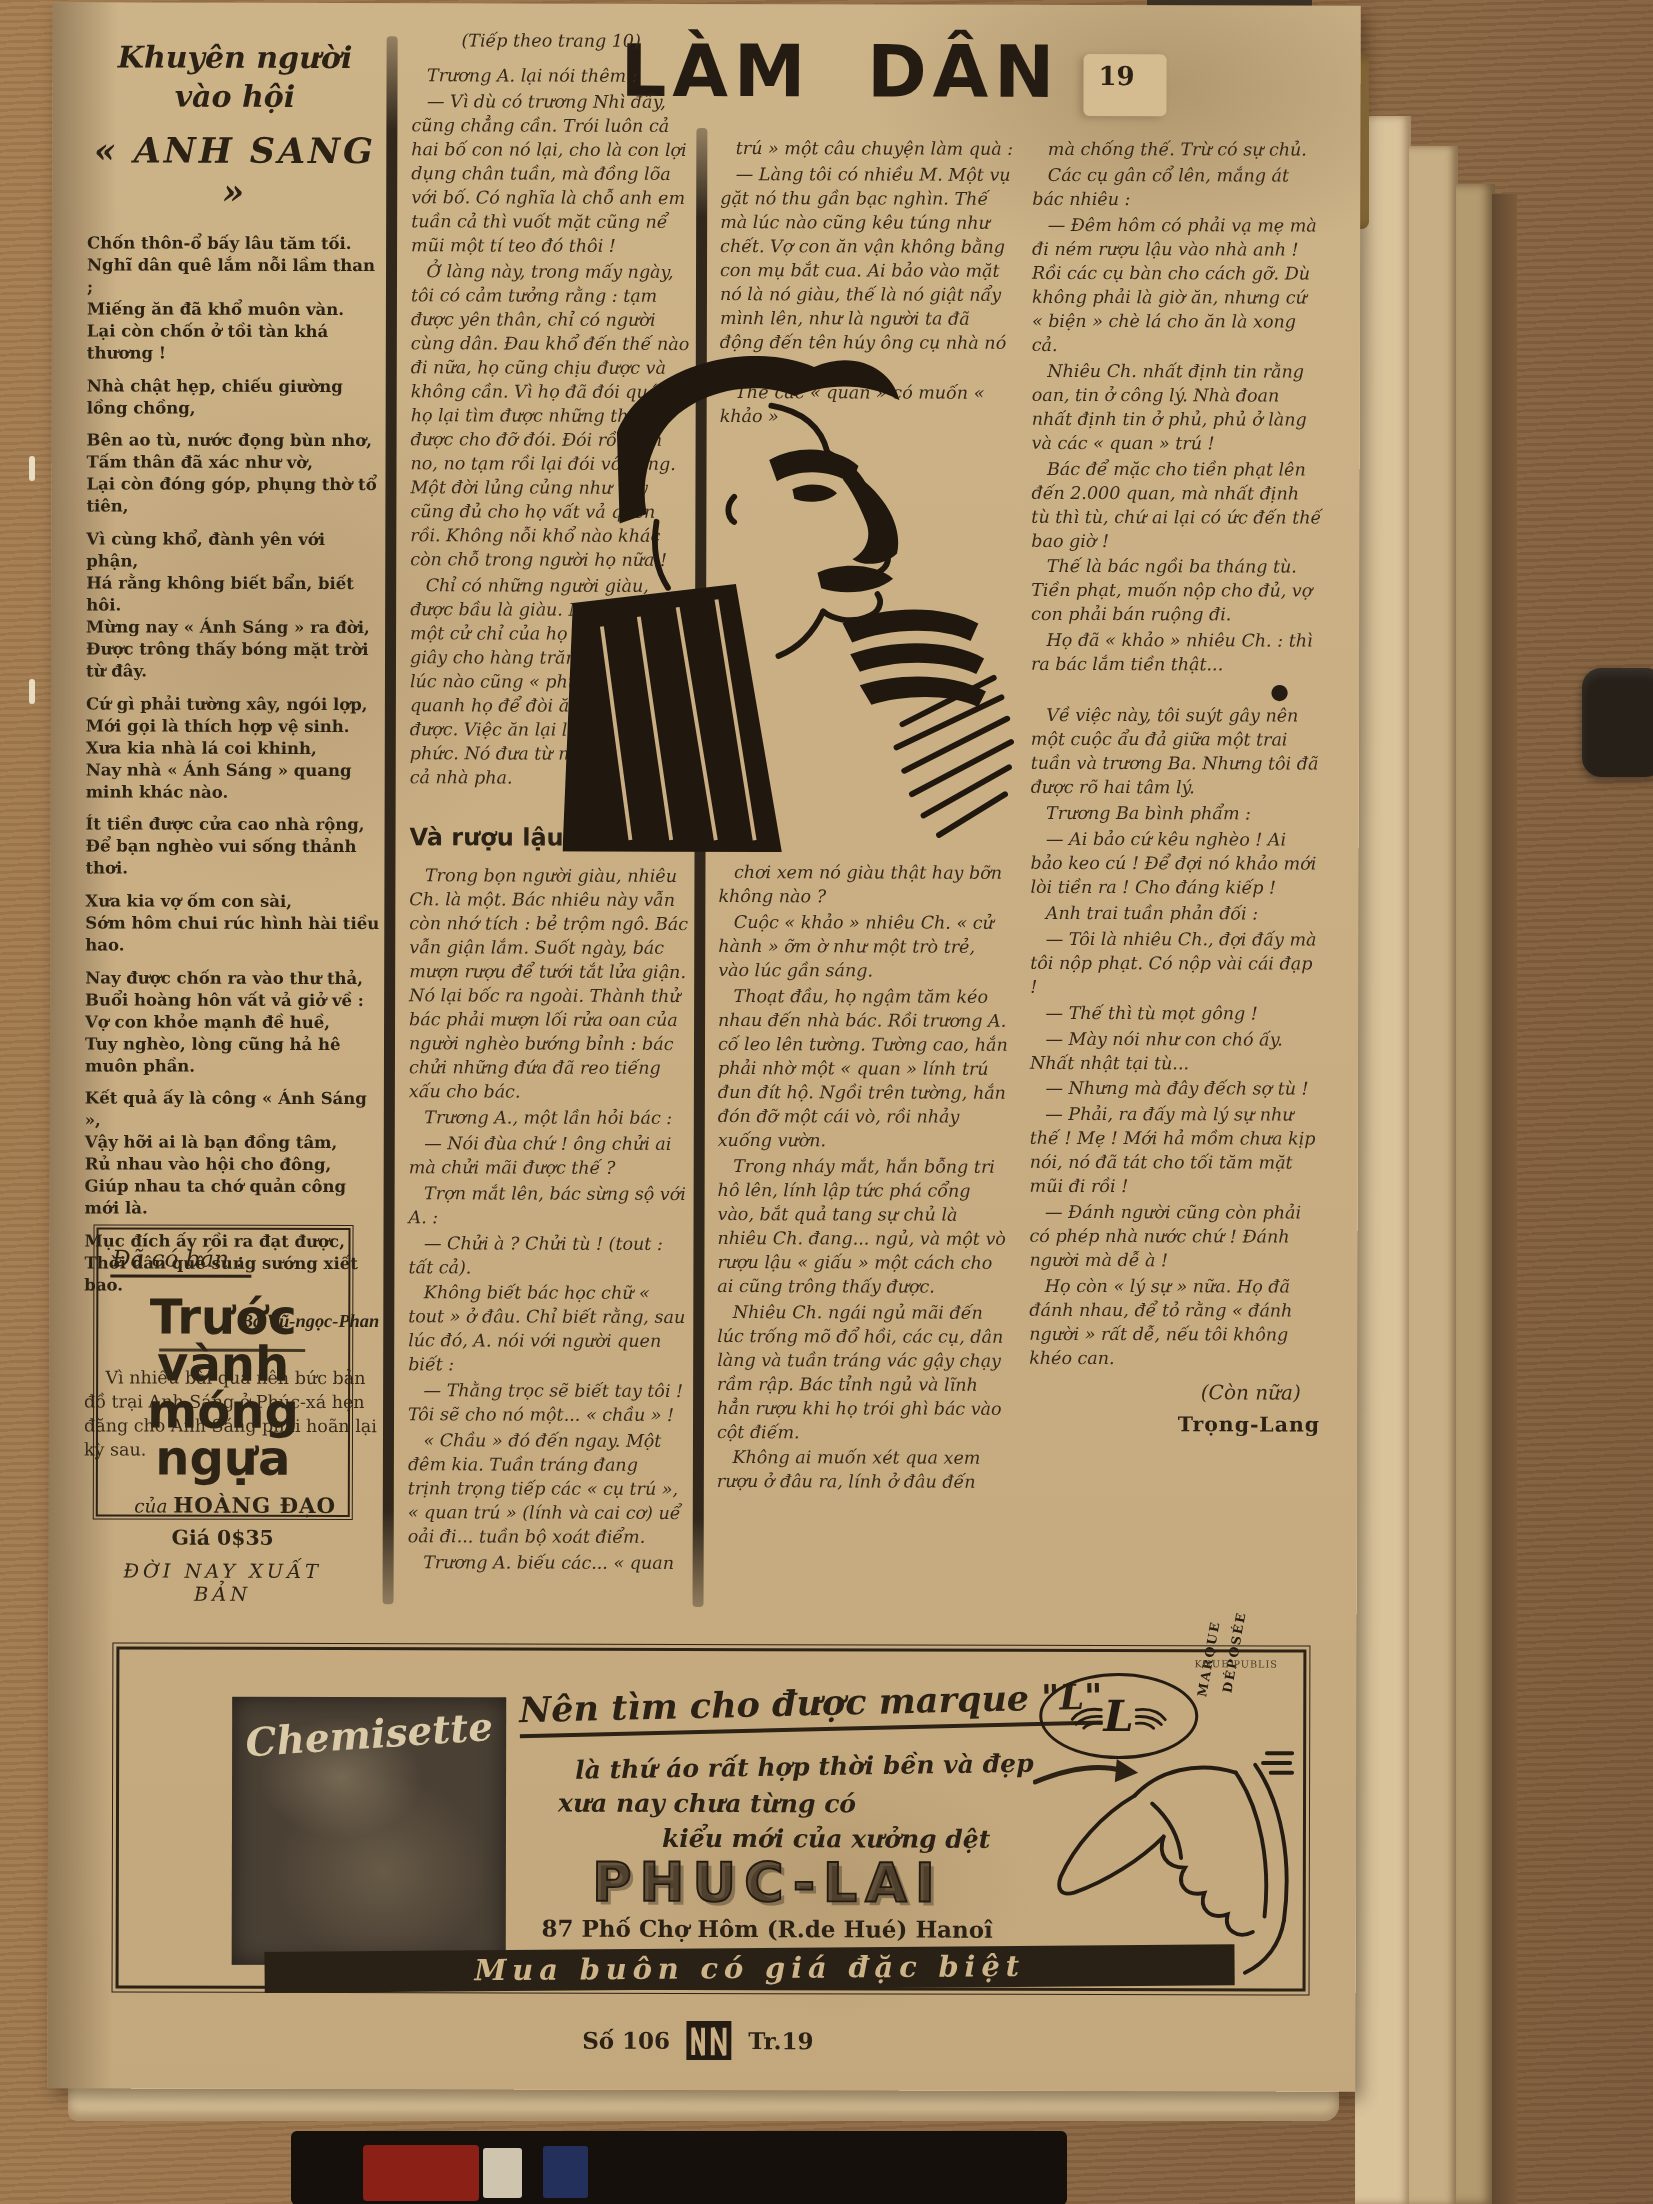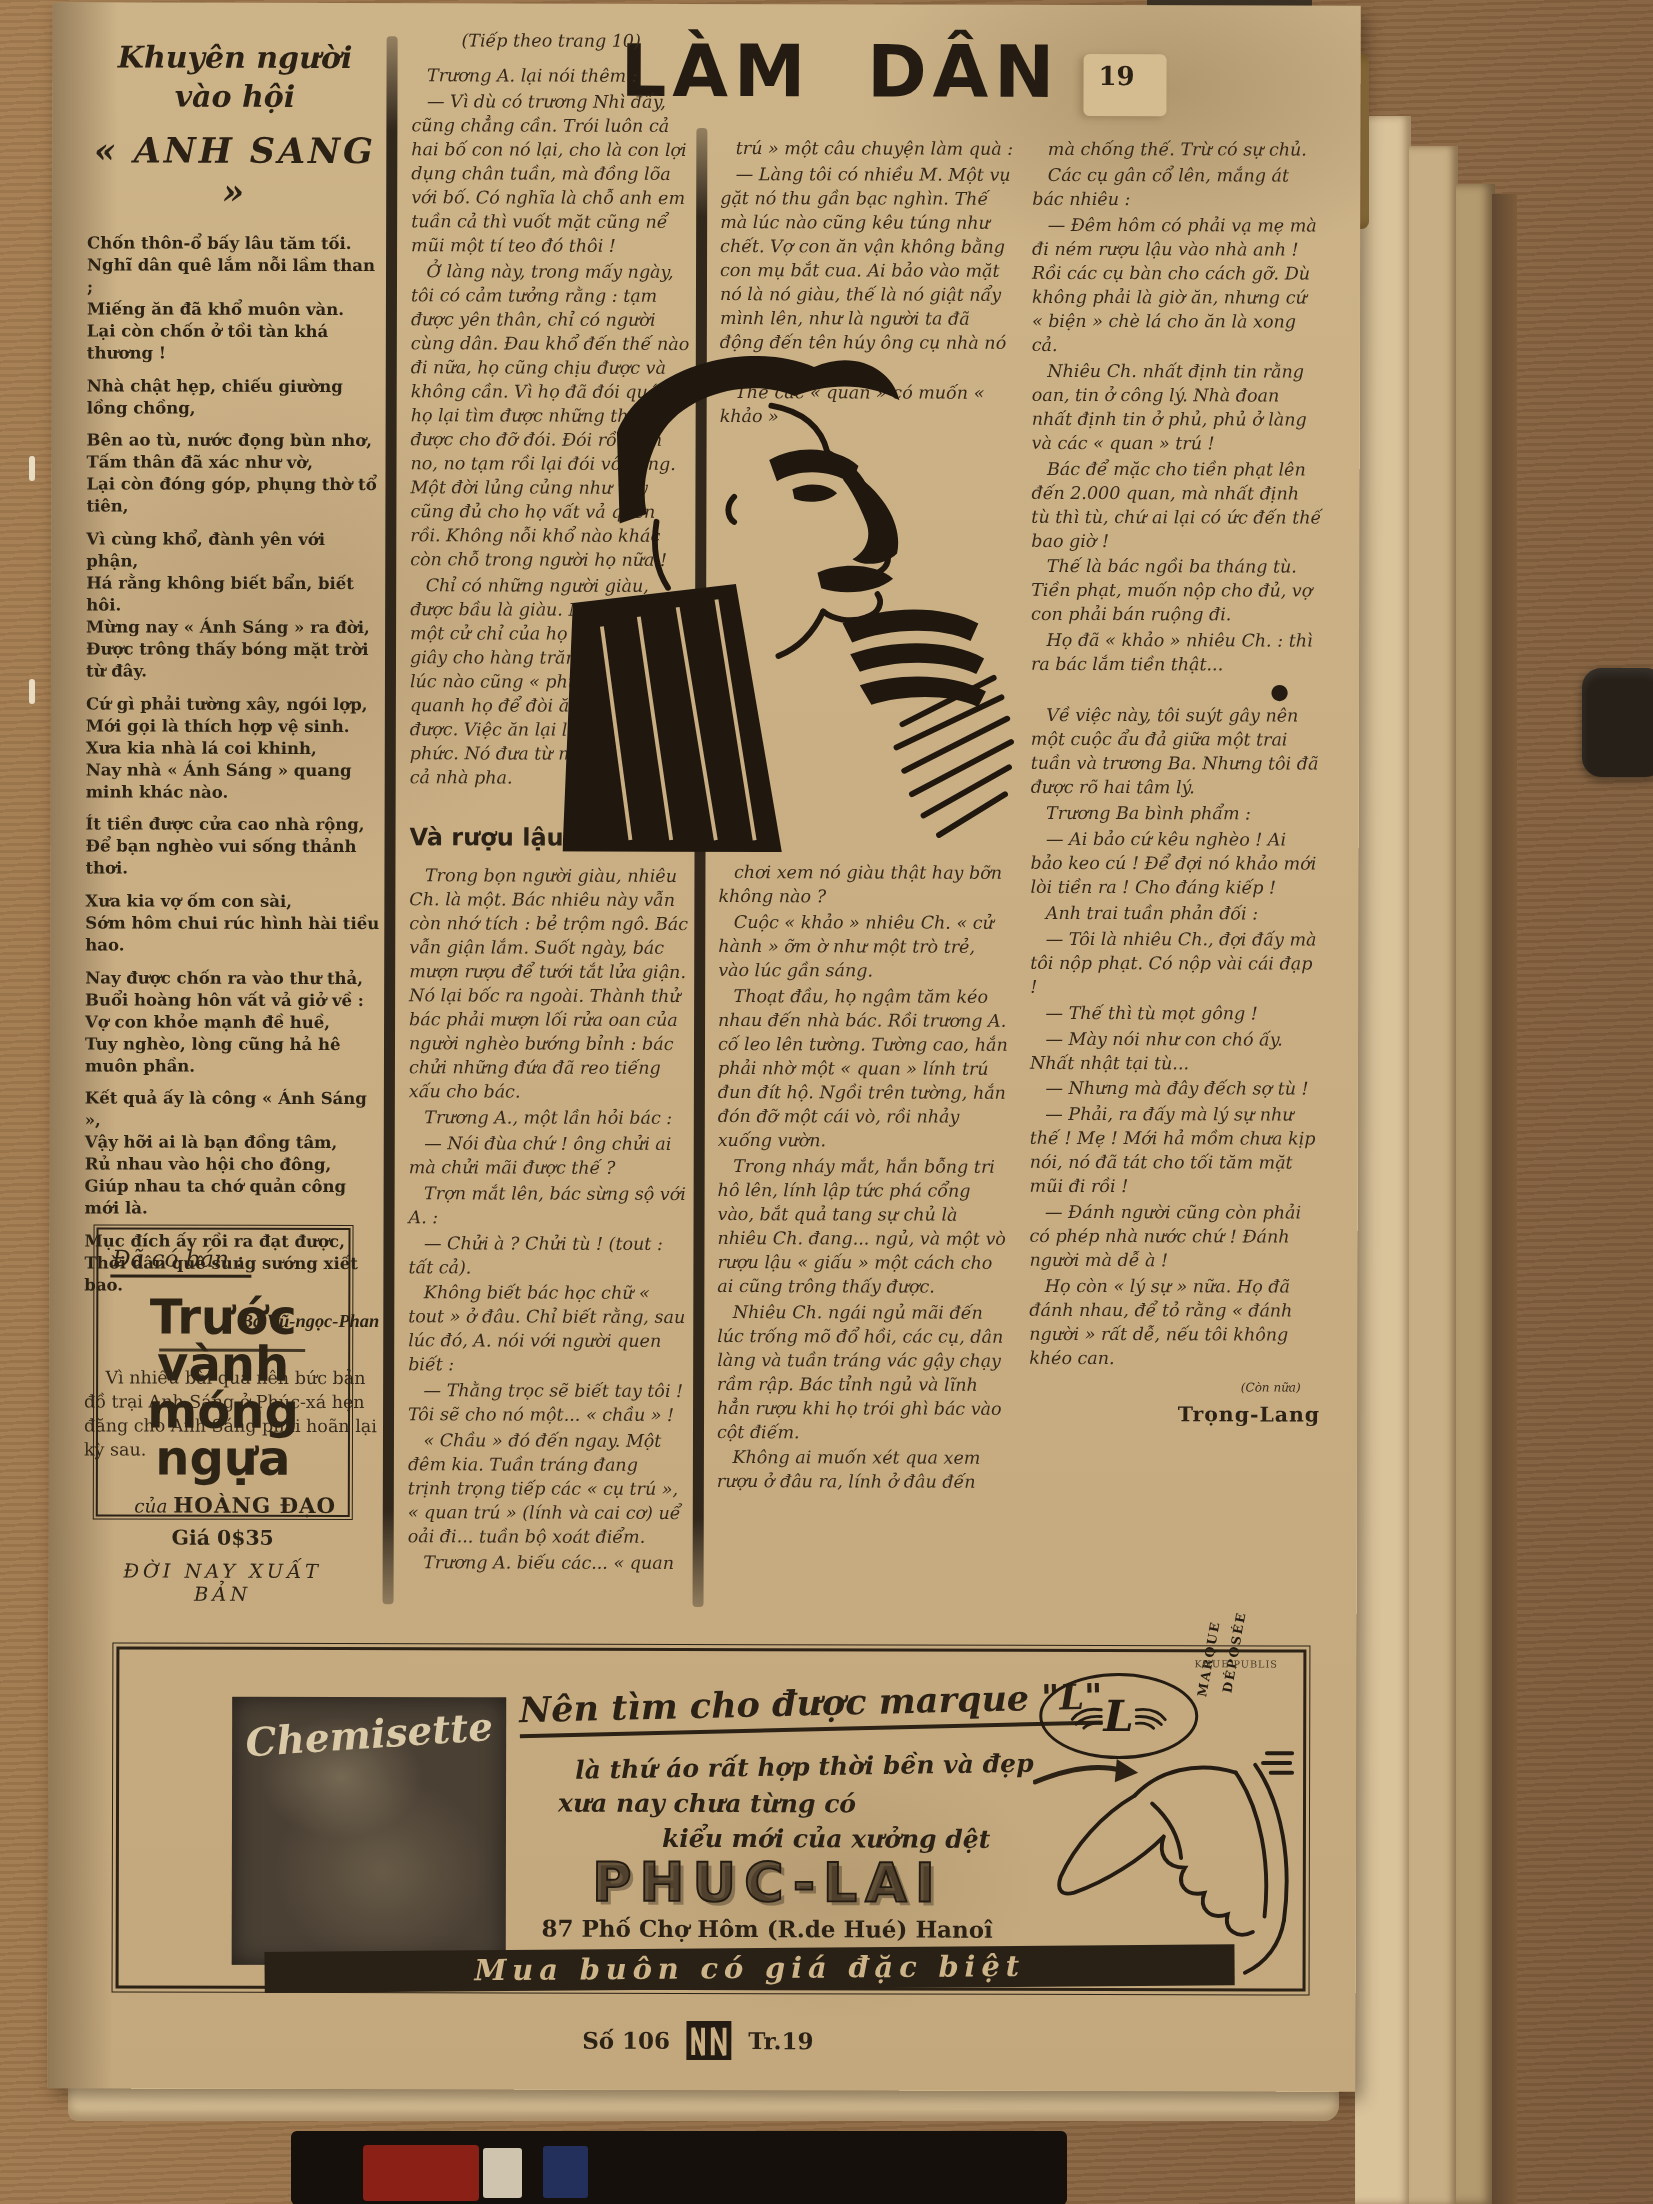--- a/index.html
+++ b/index.html
@@ -60,21 +60,21 @@
   
   .headline{left:568px;top:25px;width:361px;text-align:center;font-family:"DejaVu Sans",sans-serif;font-weight:900;font-size:72px;letter-spacing:5.8px;word-spacing:25px;color:#241c12;white-space:nowrap;}
   .artcol p{margin:0 0 1.9px 0;font-style:italic;font-size:17.5px;line-height:24px;text-indent:15.5px;color:#36291a;}
   .col2{left:359px;top:27px;width:279px;}
   .cont-line{text-align:center;font-style:italic;font-size:17.5px;margin-bottom:13px;color:#36291a;}
   .bullet{text-align:right;font-size:21.3px;padding-right:33px;color:#241c12;}
   .sec-head{font-family:"DejaVu Sans",sans-serif;font-weight:bold;font-size:24px;margin:7.8px 0 11.6px 0;font-style:normal;color:#2b2115;}
   .col3a{left:668px;top:132px;width:293px;}
   .col3b{left:668px;top:856px;width:293px;}
   .col4{left:980px;top:132px;width:291px;}
-  .tbc{text-align:right;font-style:italic;font-size:12px;margin-top:9.7px;padding-right:19.4px;color:#36291a;}
+  .tbc{text-align:right;font-style:italic;font-size:20px;margin-top:9.7px;padding-right:19.4px;color:#36291a;}
   .art-author{text-align:right;font-weight:bold;font-size:20.4px;margin-top:7.8px;color:#2b2115;letter-spacing:1px;}
   .illus{left:512px;top:312px;width:456px;height:536px;}
   
   .shirt-ad{left:68px;top:1644px;width:1190px;height:342px;border:3.9px solid #2b2115;outline:1.9px solid #2b2115;outline-offset:3.9px;box-sizing:border-box;}
   .chem-panel{left:113px;top:47px;width:274px;height:268px;background:
      radial-gradient(116px 87px at 40% 30%, rgba(200,180,140,.35), transparent 70%),
      radial-gradient(155px 136px at 55% 65%, rgba(180,160,120,.28), transparent 70%),
      #4a4034;box-shadow:inset 0 0 25px rgba(0,0,0,.55);}
   .chem-script{position:absolute;left:5.8px;top:13.6px;width:262px;text-align:center;font-style:italic;font-size:39px;color:#d9c9a6;transform:rotate(-4deg);font-weight:bold;}
   .ad-script{font-style:italic;font-weight:bold;color:#2b2115;}

